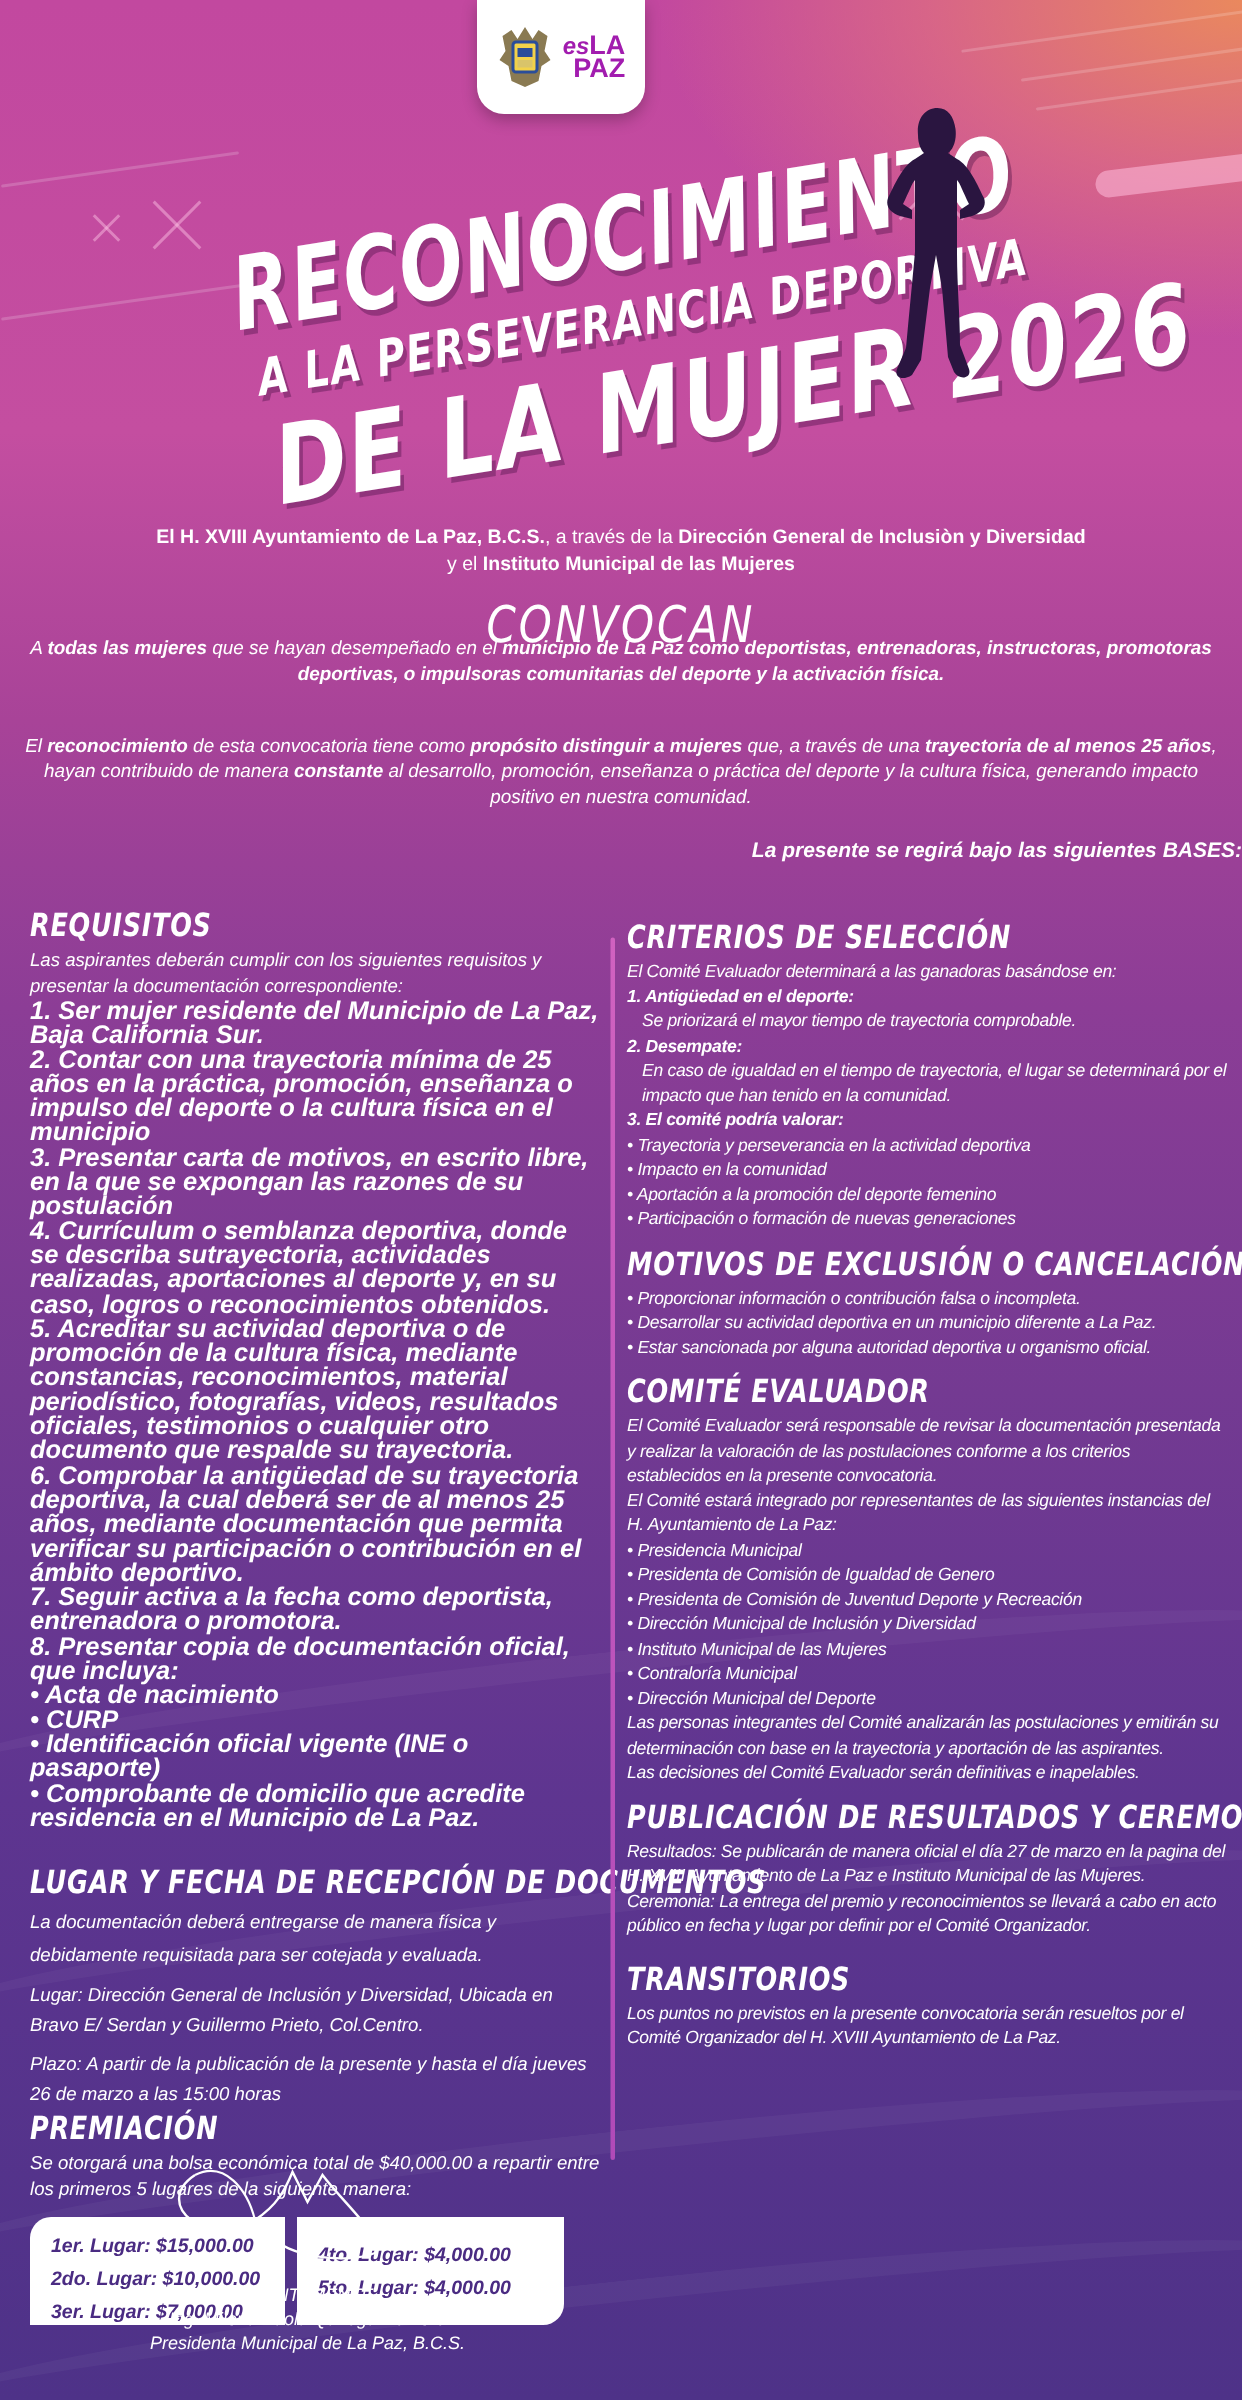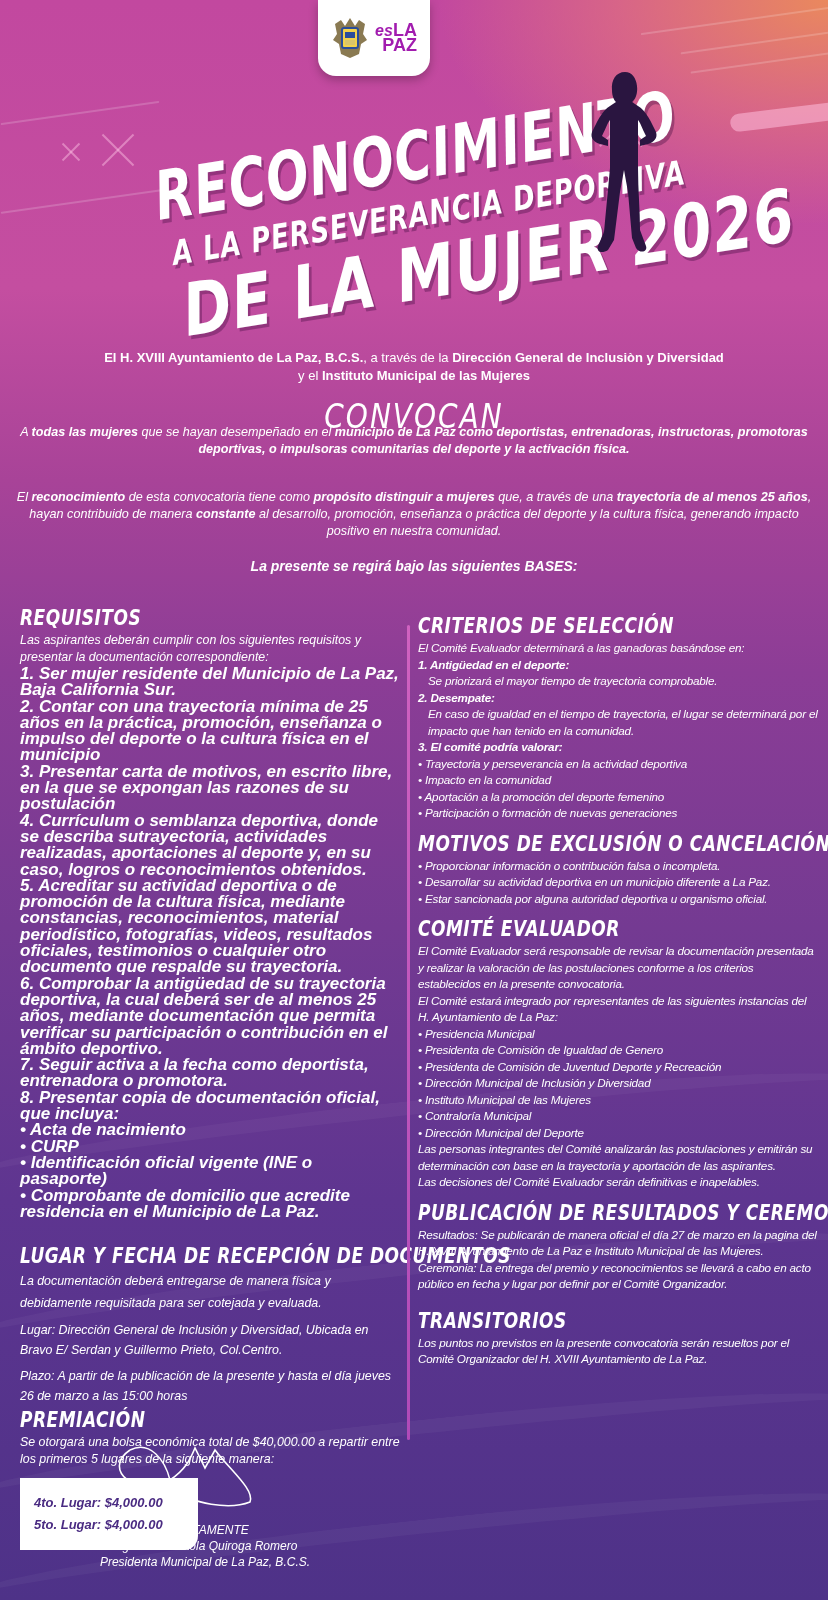--- a/index.html
+++ b/index.html
@@ -40,21 +40,21 @@
 
   .silhouette { position: absolute; left: 580px; top: 70px; width: 90px; height: 190px; }
 
   .intro { position: absolute; left: 20px; top: 349px; width: 788px; text-align: center; font-size: 13px; line-height: 18px; }
   .intro b { font-weight: 700; }
   .convocan { position: absolute; left: 0; top: 400px; width: 828px; text-align: center; font-family: "DejaVu Sans", sans-serif; font-style: italic; font-size: 28px; letter-spacing: 2px; transform: scaleY(1.2); }
   .para { position: absolute; left: 14px; width: 800px; text-align: center; font-size: 12.6px; line-height: 17px; font-style: italic; }
   .para b { font-weight: 700; }
   .p1 { top: 424px; }
   .p2 { top: 489px; }
-  .bases { position: absolute; left: 0; top: 558px; width: 828px; text-align: center; font-size: 14px; font-weight: 700; font-style: italic; }
+  .bases { position: absolute; left: 0; top: 558px; width: 828px; text-align: right; font-size: 14px; font-weight: 700; font-style: italic; }
 
   .col-left { position: absolute; left: 20px; top: 610px; width: 380px; }
   .col-right { position: absolute; left: 418px; top: 618px; width: 400px; }
   .divider { position: absolute; left: 407px; top: 625px; width: 3px; height: 815px; background: linear-gradient(180deg, #d062c0, #b04ab8); border-radius: 2px; }
 
   .sec-title { font-family: "DejaVu Sans", sans-serif; font-weight: 700; font-style: italic; font-size: 17px; letter-spacing: 0.5px; transform: scaleY(1.25); transform-origin: left bottom; display: inline-block; white-space: nowrap; margin-bottom: 2px; }
   .txt-light { font-size: 12.4px; line-height: 17px; font-style: italic; }
   .bold { font-weight: 700; }
   .indent { padding-left: 10px; }
   .list-item { font-size: 17px; line-height: 16.3px; font-style: italic; font-weight: 700; }
@@ -158,20 +158,25 @@
     <div class="gap6"></div>
     <div class="txt-light" style="line-height:20px;">Plazo: A partir de la publicación de la presente y hasta el día jueves 26 de marzo a las 15:00 horas</div>
   </section>
 
   <div class="gap6"></div>
 
   <section>
     <div class="sec-title">PREMIACIÓN</div>
     <div class="txt-light">Se otorgará una bolsa económica total de $40,000.00 a repartir entre los primeros 5 lugares de la siguiente manera:</div>
     <div class="prize-row">
+      <div class="prize-box a">
+        <div>1er. Lugar: $15,000.00</div>
+        <div>2do. Lugar: $10,000.00</div>
+        <div>3er. Lugar: $7,000.00</div>
+      </div>
       <div class="prize-box b">
         <div>4to. Lugar: $4,000.00</div>
         <div>5to. Lugar: $4,000.00</div>
       </div>
     </div>
   </section>
 </div>
 
 <div class="divider"></div>
 

